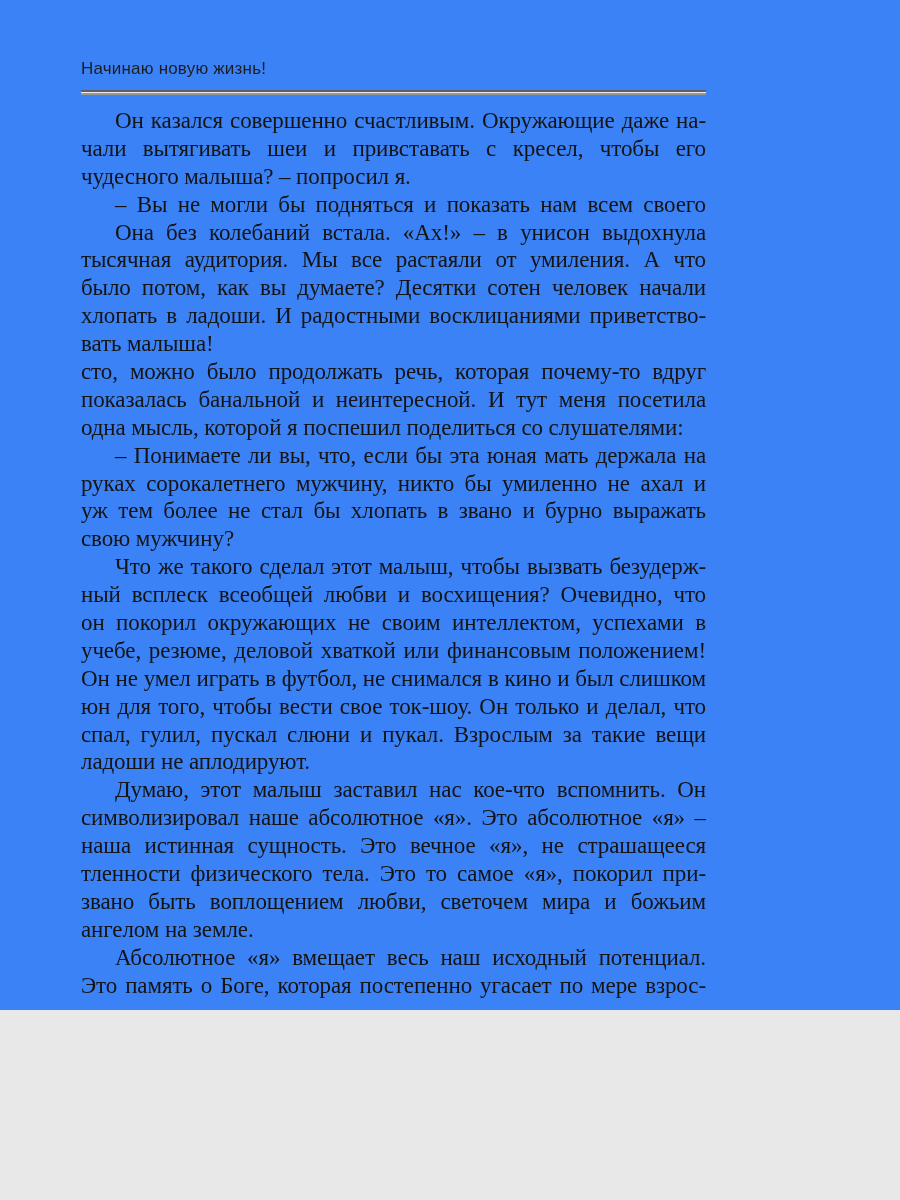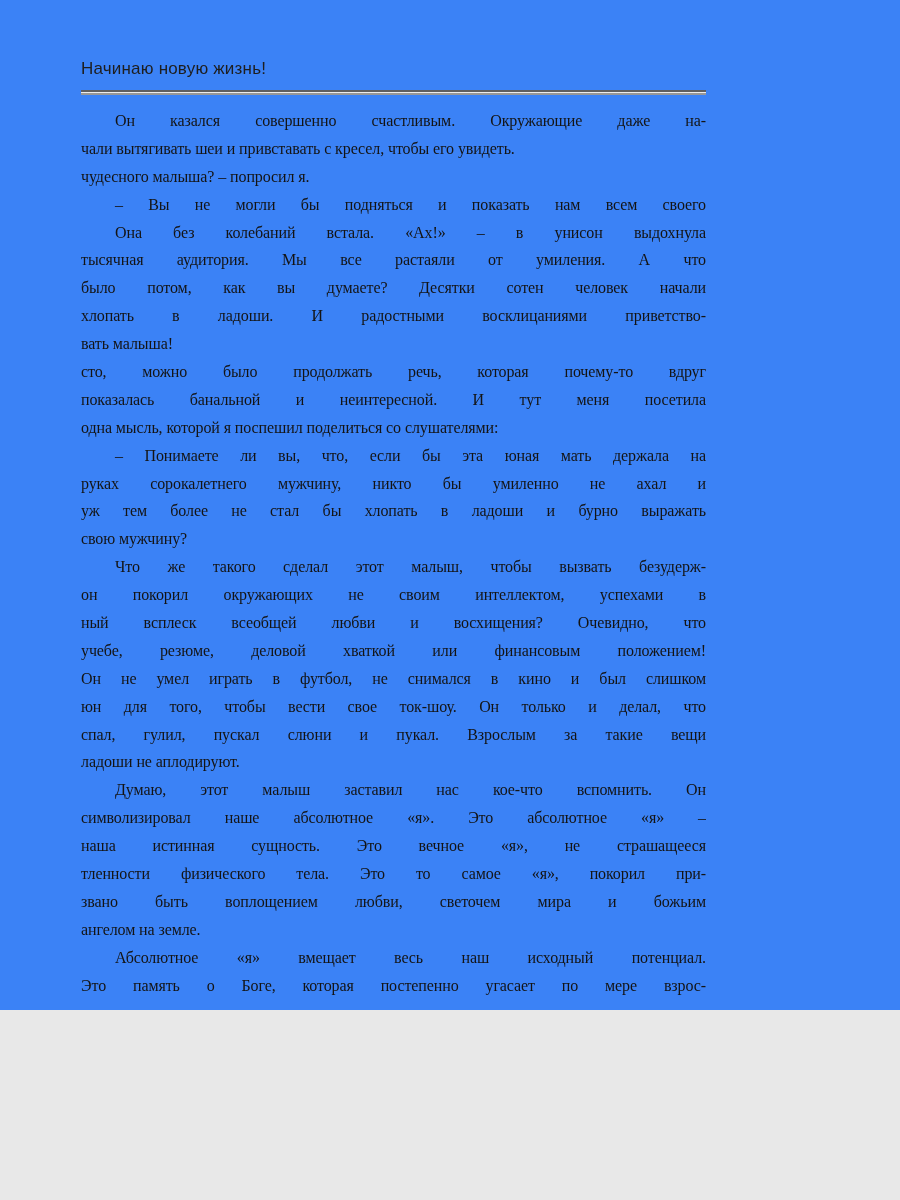--- a/index.html
+++ b/index.html
@@ -39,21 +39,21 @@
   }
   .body-text {
     position: absolute;
     left: 81px;
     top: 107px;
     width: 625px;
   }
   .line {
     height: 27.9px;
     line-height: 27.9px;
-    font-size: 16px;
+    font-size: 23px;
     letter-spacing: -0.1px;
     text-align: justify;
     text-align-last: justify;
     overflow: hidden;
     white-space: normal;
   }
   .line.first {
     text-indent: 34px;
   }
   .line.lastline {
@@ -93,27 +93,27 @@
         <div class="line lastline">вать малыша!</div>
       </div>
       <div>
         <div class="line">сто, можно было продолжать речь, которая почему-то вдруг</div>
         <div class="line">показалась банальной и неинтересной. И тут меня посетила</div>
         <div class="line lastline">одна мысль, которой я поспешил поделиться со слушателями:</div>
       </div>
       <div>
         <div class="line first">– Понимаете ли вы, что, если бы эта юная мать держала на</div>
         <div class="line">руках сорокалетнего мужчину, никто бы умиленно не ахал и</div>
-        <div class="line">уж тем более не стал бы хлопать в ладоши и бурно выражать</div>
+        <div class="line">уж тем более не стал бы хлопать в звано и бурно выражать</div>
         <div class="line lastline">свою мужчину?</div>
       </div>
       <div>
         <div class="line first">Что же такого сделал этот малыш, чтобы вызвать безудерж-</div>
+        <div class="line">ный всплеск всеобщей любви и восхищения? Очевидно, что</div>
         <div class="line">он покорил окружающих не своим интеллектом, успехами в</div>
-        <div class="line">ный всплеск всеобщей любви и восхищения? Очевидно, что</div>
         <div class="line">учебе, резюме, деловой хваткой или финансовым положением!</div>
         <div class="line">Он не умел играть в футбол, не снимался в кино и был слишком</div>
         <div class="line">юн для того, чтобы вести свое ток-шоу. Он только и делал, что</div>
         <div class="line">спал, гулил, пускал слюни и пукал. Взрослым за такие вещи</div>
         <div class="line lastline">ладоши не аплодируют.</div>
       </div>
       <div>
         <div class="line first">Думаю, этот малыш заставил нас кое-что вспомнить. Он</div>
         <div class="line">символизировал наше абсолютное «я». Это абсолютное «я» –</div>
         <div class="line">наша истинная сущность. Это вечное «я», не страшащееся</div>

